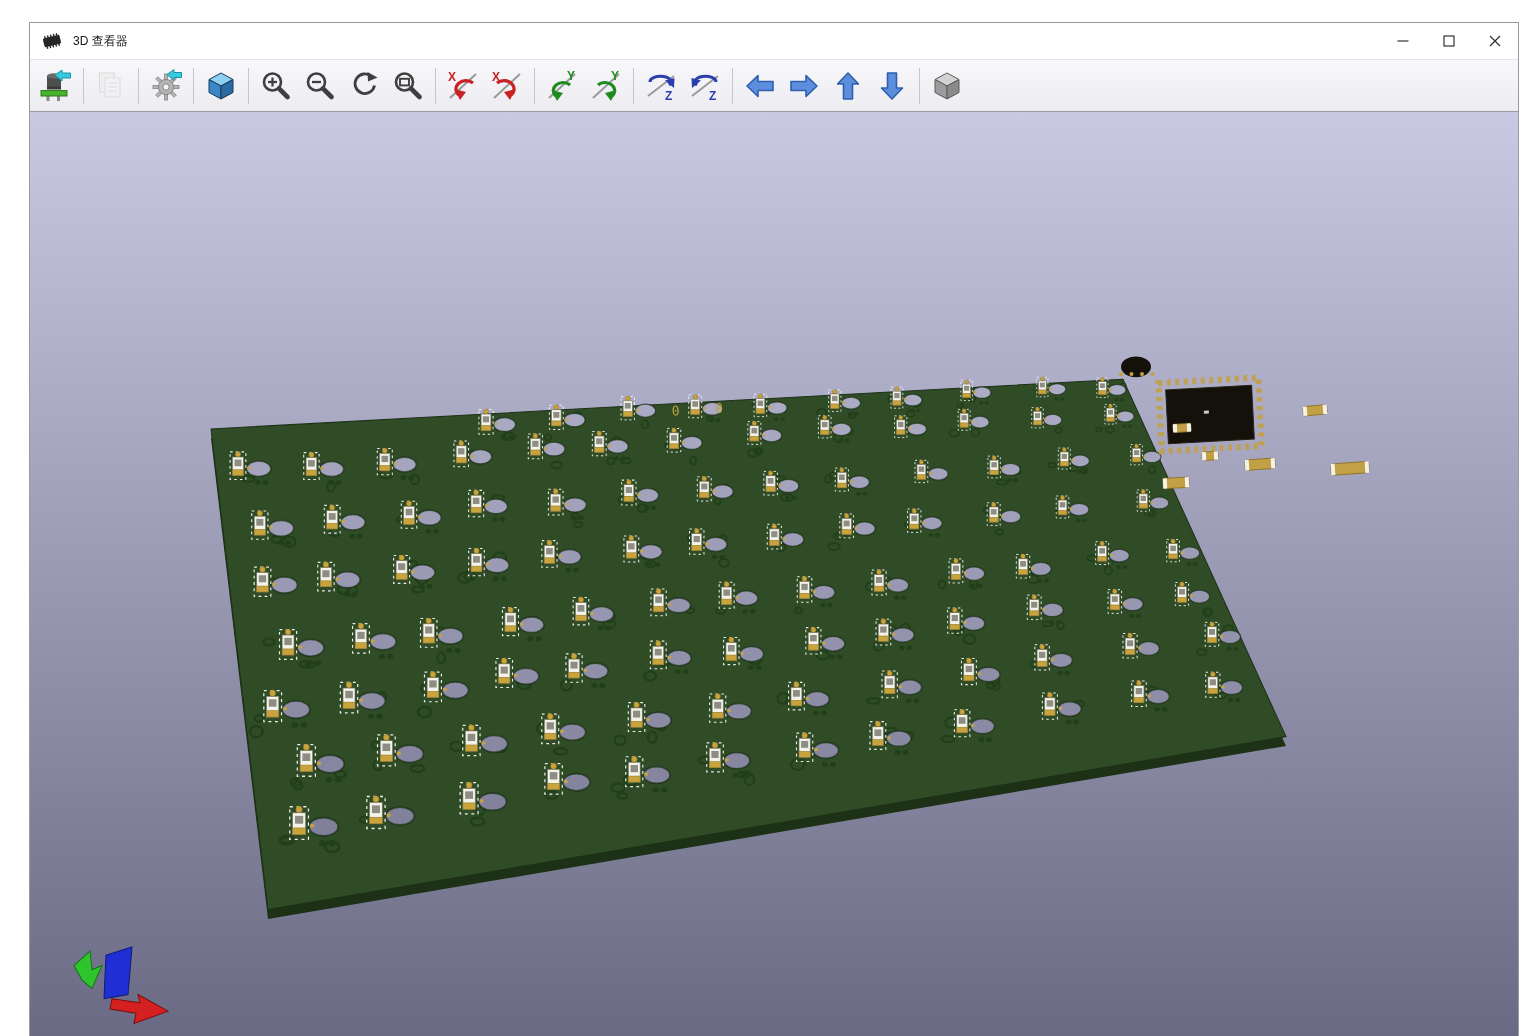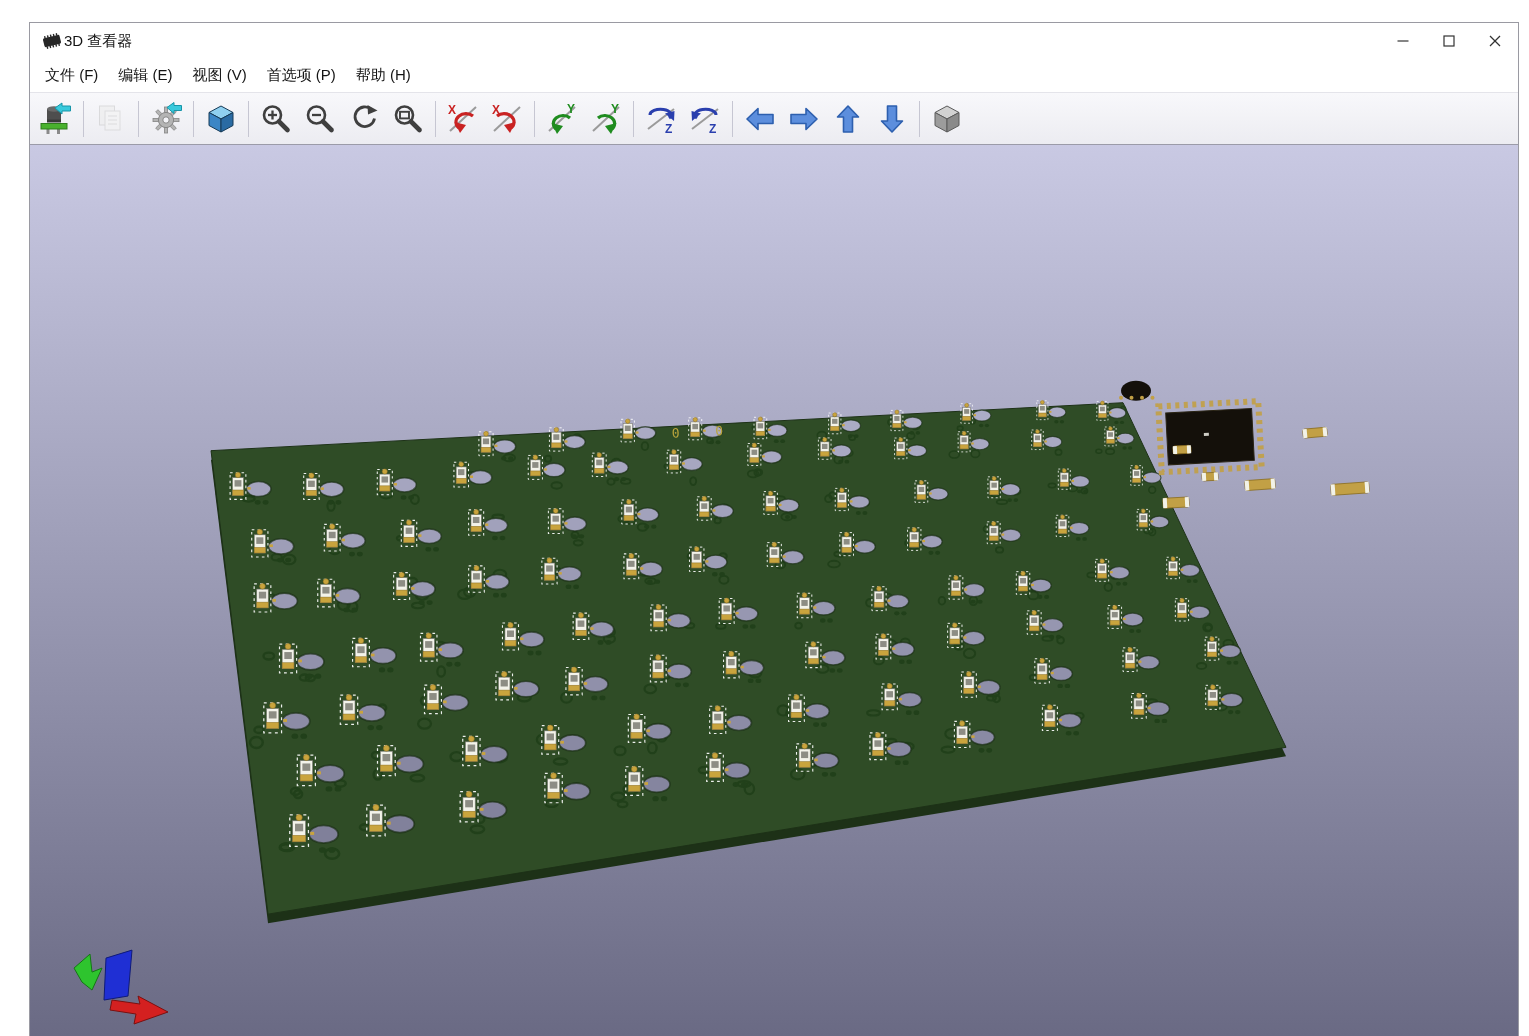--- a/index.html
+++ b/index.html
@@ -4,21 +4,21 @@
 <style>
   *{box-sizing:border-box}
   html,body{margin:0;padding:0}
   body{width:1529px;height:1036px;background:#ffffff;overflow:hidden;
        font-family:"Liberation Sans",sans-serif;-webkit-font-smoothing:antialiased}
   .window{position:absolute;left:29px;top:22px;width:1490px;height:1014px;
           border:1px solid #9a9aa2;border-bottom:none;background:#ffffff;
           display:flex;flex-direction:column}
   .titlebar{height:36px;display:flex;align-items:center;padding-left:10px;background:#ffffff}
   .app-icon{display:flex;align-items:center}
-  .title{font-size:15px;color:#141414;white-space:nowrap}
+  .title{font-size:12px;color:#141414;margin-left:9px;white-space:nowrap}
   .win-controls{margin-left:auto;display:flex;height:100%}
   .win-btn{width:46px;height:100%;display:flex;align-items:center;justify-content:center;
            background:transparent;border:none;padding:0;cursor:default}
   .menubar{height:33px;display:flex;align-items:center;padding-left:5px;background:#ffffff}
   .menu-item{font-size:15px;color:#141414;padding:3px 10px;white-space:nowrap}
   .toolbar{height:53px;background:linear-gradient(#f8f8fb,#ececf1);
            border-top:1px solid #e4e4ea;border-bottom:1px solid #9b9ba8;
            display:flex;align-items:center;padding-left:4px}
   .tbtn{width:44px;height:44px;display:flex;align-items:center;justify-content:center;
         background:transparent;border:none;padding:0}
@@ -66,27 +66,20 @@
       </button>
       <button class="win-btn">
         <svg width="12" height="12" viewBox="0 0 12 12">
             <line x1="1" y1="1" x2="11" y2="11" stroke="#333" stroke-width="1.3"></line>
             <line x1="11" y1="1" x2="1" y2="11" stroke="#333" stroke-width="1.3"></line>
           </svg>
       </button>
     </div>
   </div>
 
-  <div class="menubar">
-    <div class="menu-item">文件 (F)</div>
-    <div class="menu-item">编辑 (E)</div>
-    <div class="menu-item">视图 (V)</div>
-    <div class="menu-item">首选项 (P)</div>
-    <div class="menu-item">帮助 (H)</div>
-  </div>
 
   <div class="toolbar">
 
     <button class="tbtn">
       <svg width="34" height="34" viewBox="0 0 34 34">
         <rect x="8" y="7" width="14" height="13" fill="#4e4e4e"></rect>
         <ellipse cx="15" cy="7" rx="7" ry="2.8" fill="#6a6a6a"></ellipse>
         <rect x="8" y="17.5" width="14" height="3" fill="#3a3a3a"></rect>
         <rect x="7.5" y="26.5" width="3" height="5.5" fill="#8a8a8a"></rect>
         <rect x="18" y="26.5" width="3" height="5.5" fill="#8a8a8a"></rect>

